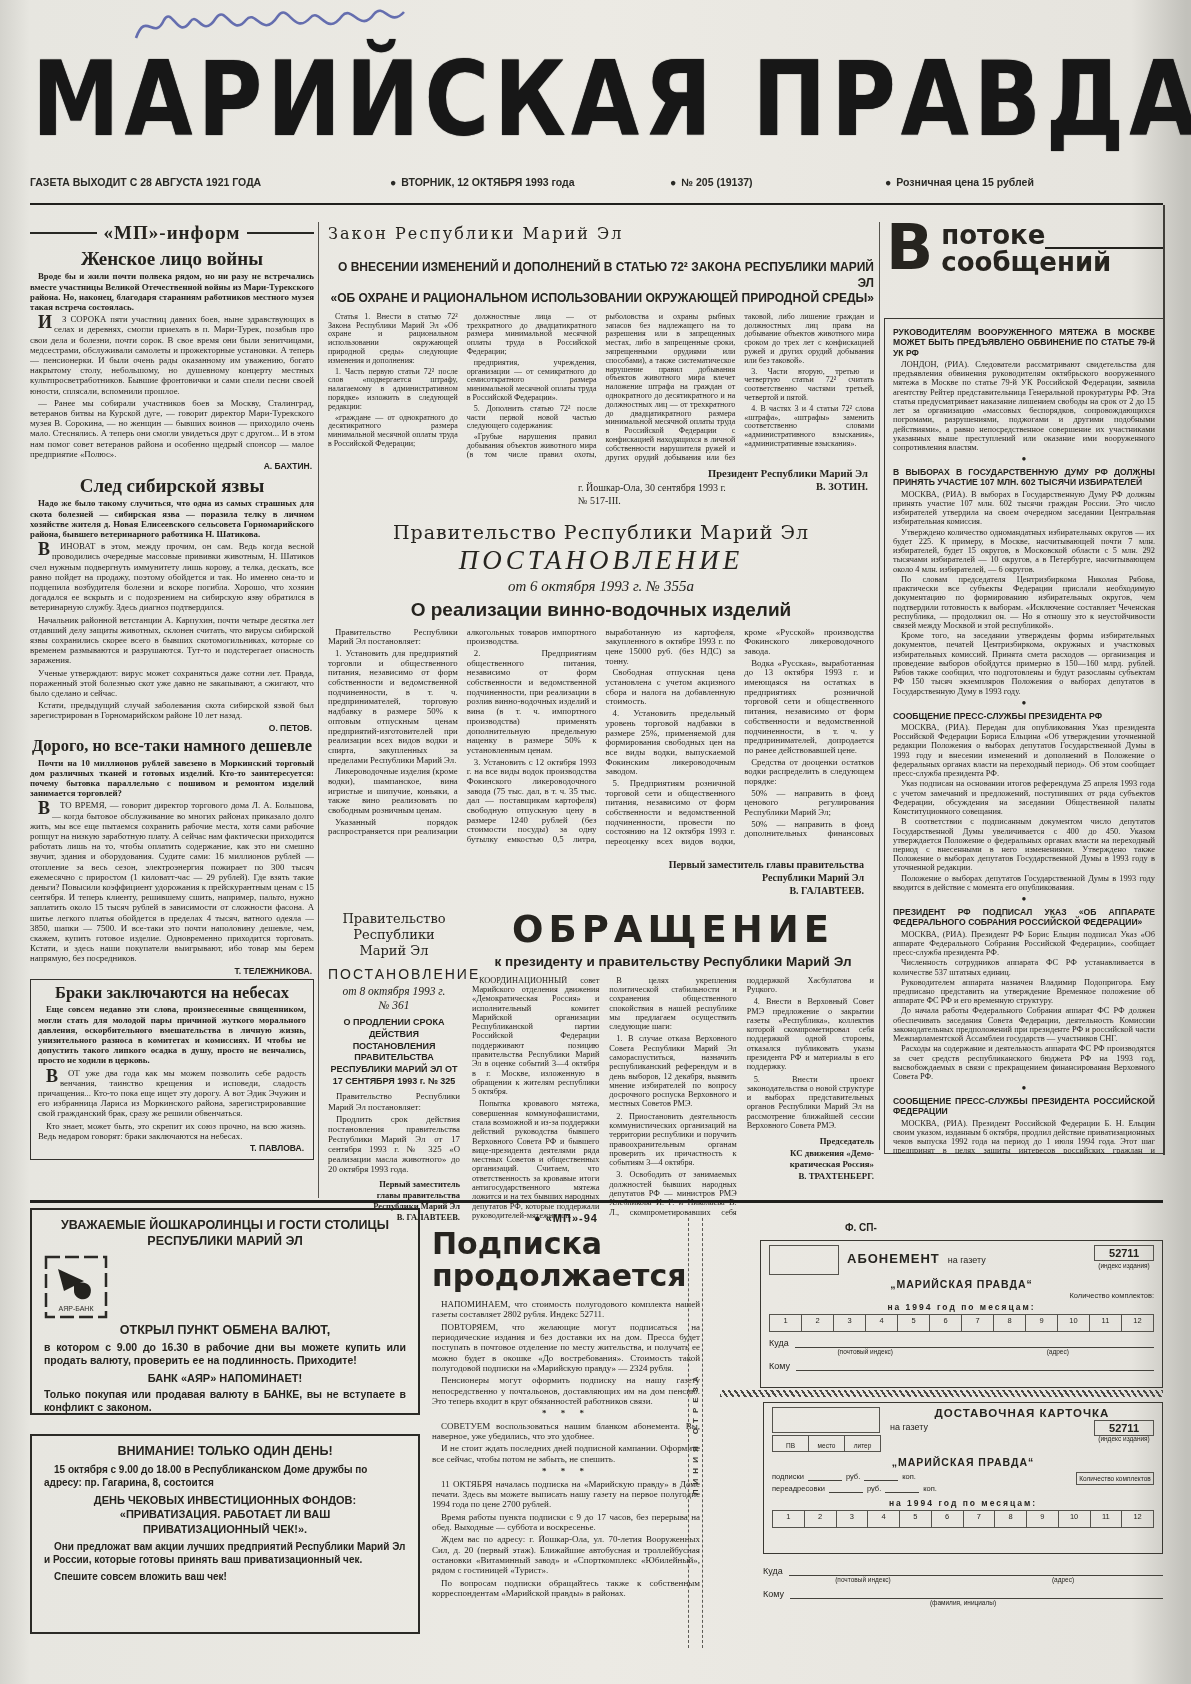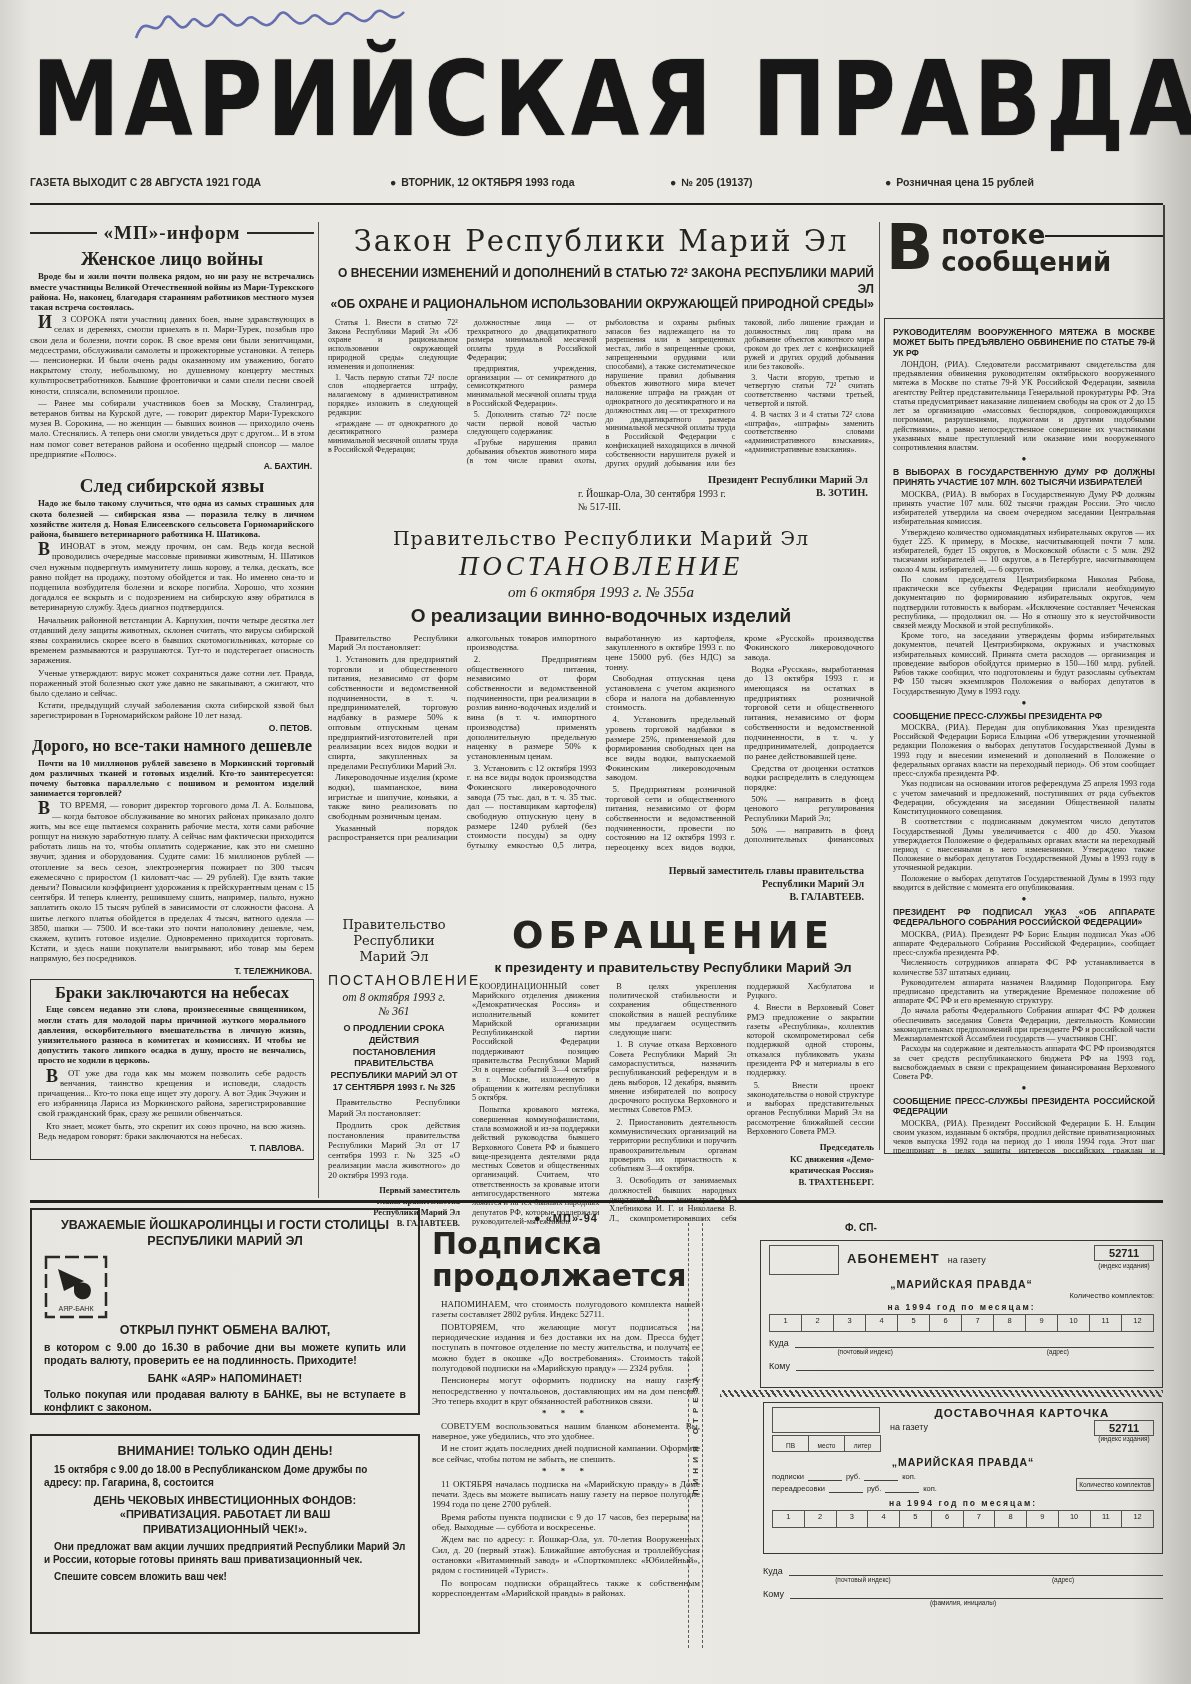--- a/index.html
+++ b/index.html
@@ -26,21 +26,21 @@
   .mp-title{font:bold 19px "Liberation Serif",serif;letter-spacing:1px;}
   .ah{font:bold 19px "Liberation Serif",serif;text-align:center;margin:5px 0 3px;line-height:1.02;}
   .ah.sm{font-size:16.5px;}
   .lead{font-weight:bold;text-align:justify;}
   .byline{font:bold 8.5px "Liberation Sans",sans-serif;text-align:right;margin:1px 2px 3px 0;}
   .dc::first-letter{float:left;font-size:18px;line-height:14px;font-weight:bold;margin:1px 2px 0 0;}
   .boxed{border:1.5px solid #35332e;padding:5px 7px 3px;margin-top:3px;}
   .vrule{width:1px;background:#56544e;}
   
   .midcol{left:328px;top:224px;width:546px;}
-  .law-kicker{font-family:"DejaVu Serif",serif;font-size:29px;letter-spacing:2px;text-align:center;margin-bottom:8px;}
+  .law-kicker{font-family:"DejaVu Serif",serif;font-size:16px;letter-spacing:2px;text-align:left;margin-bottom:17px;}
   .law-title{font:bold 12px "Liberation Sans",sans-serif;text-align:right;line-height:1.3;margin-bottom:6px;}
   .cols4{column-count:4;column-gap:9px;column-fill:auto;text-align:justify;font-size:8px;line-height:1.1;height:150px;overflow:hidden;}
   .cols4 p{margin:0 0 2px;text-indent:7px;}
   .sigrow{position:relative;height:48px;margin-top:4px;}
   .lawsig{position:absolute;right:6px;top:0;font-weight:bold;text-align:right;font-size:10.5px;line-height:1.25;}
   .lawplace{position:absolute;left:250px;top:14px;font-size:10px;line-height:1.3;}
   .p1org{font-family:"DejaVu Serif",serif;font-size:19px;text-align:center;letter-spacing:1px;margin:6px 0 2px;}
   .p1type{font-style:italic;font-family:"Liberation Serif",serif;font-size:27px;letter-spacing:4px;text-align:center;margin:2px 0;}
   .p1date{font-style:italic;font-size:15px;text-align:center;margin:2px 0 4px;}
   .p1title{font:bold 19px "Liberation Sans",sans-serif;text-align:center;margin:2px 0 7px;}
@@ -123,21 +123,21 @@
          font-family:"Liberation Sans",sans-serif;font-size:9px;}
   .dkrow1{display:flex;gap:10px;}
   .dkleft{width:108px;flex:none;}
   .dkbig{height:26px;border:1px solid #55534d;}
   .dkcells{display:flex;margin-top:2px;}
   .dkcells div{flex:1;border:1px solid #55534d;margin-right:-1px;text-align:center;font-size:6.5px;padding:6px 0 2px;}
   .dkright{flex:1;}
   .dktitle{font-weight:bold;font-size:11.5px;letter-spacing:1px;text-align:center;}
   .dkna{display:flex;align-items:flex-start;gap:8px;margin-top:3px;justify-content:center;}
   .dkpaper{text-align:center;font-weight:bold;font-size:10.5px;letter-spacing:1px;margin-top:4px;}
-  .feerow{display:flex;gap:8px;margin-top:4px;align-items:center;}
+  .feerow{display:flex;gap:8px;margin-top:4px;align-items:flex-start;}
   .fees{flex:1;font-size:7.5px;}
   .feeline{display:flex;align-items:flex-end;gap:4px;margin-bottom:3px;}
   .feeline .ln{width:34px;border-bottom:1px solid #44423c;height:9px;}
   .qtybox{width:78px;flex:none;text-align:center;font-size:6.5px;border:1px solid #55534d;padding:2px;}
   .dkk{left:763px;top:1560px;width:400px;font-family:"Liberation Sans",sans-serif;font-size:9px;}
   .sedge{left:1163px;top:205px;width:2px;height:950px;background:#403e39;}
 </style>
 </head>
 <body>
 
@@ -304,21 +304,21 @@
 
         </div>
       </div>
     </div>
   </div>
 
   <div class="abs newshead">
     <div style="display:flex;gap:8px;">
       <div class="bigV">В</div>
       <div style="flex:1">
-        <div style="display:flex;align-items:center;">
+        <div style="display:flex;align-items:flex-end;">
           <span class="nw">потоке</span>
           <span style="flex:1;height:2px;background:#23221e"></span>
         </div>
         <div class="nw">сообщений</div>
       </div>
     </div>
   </div>
 
   <div class="abs newsbox nofit">
     <div>

